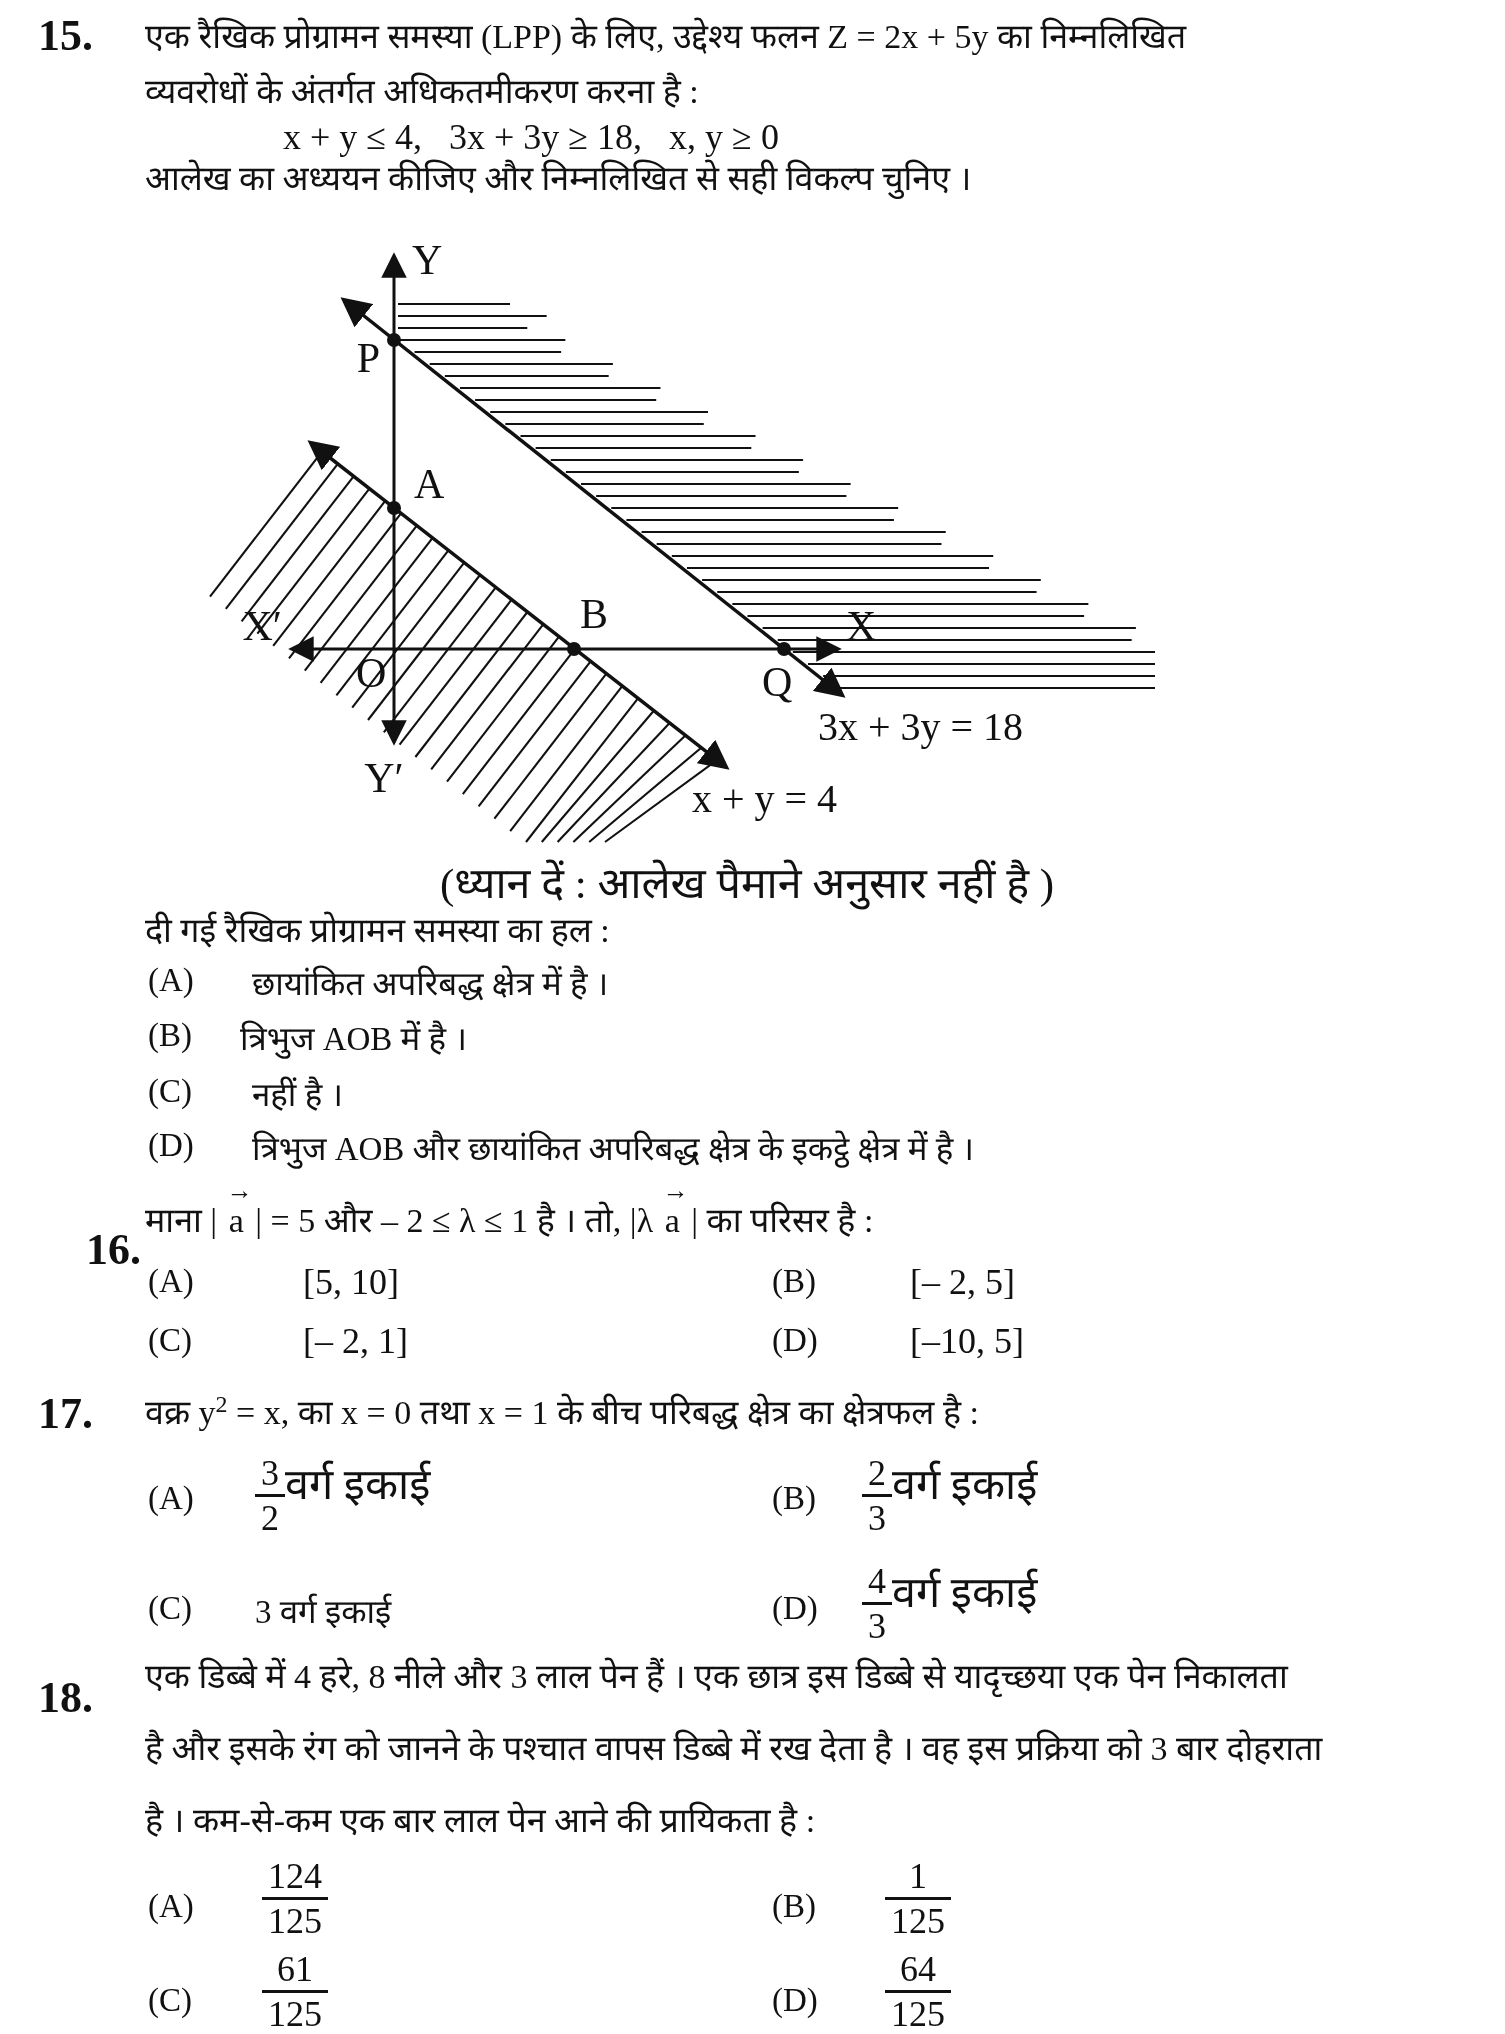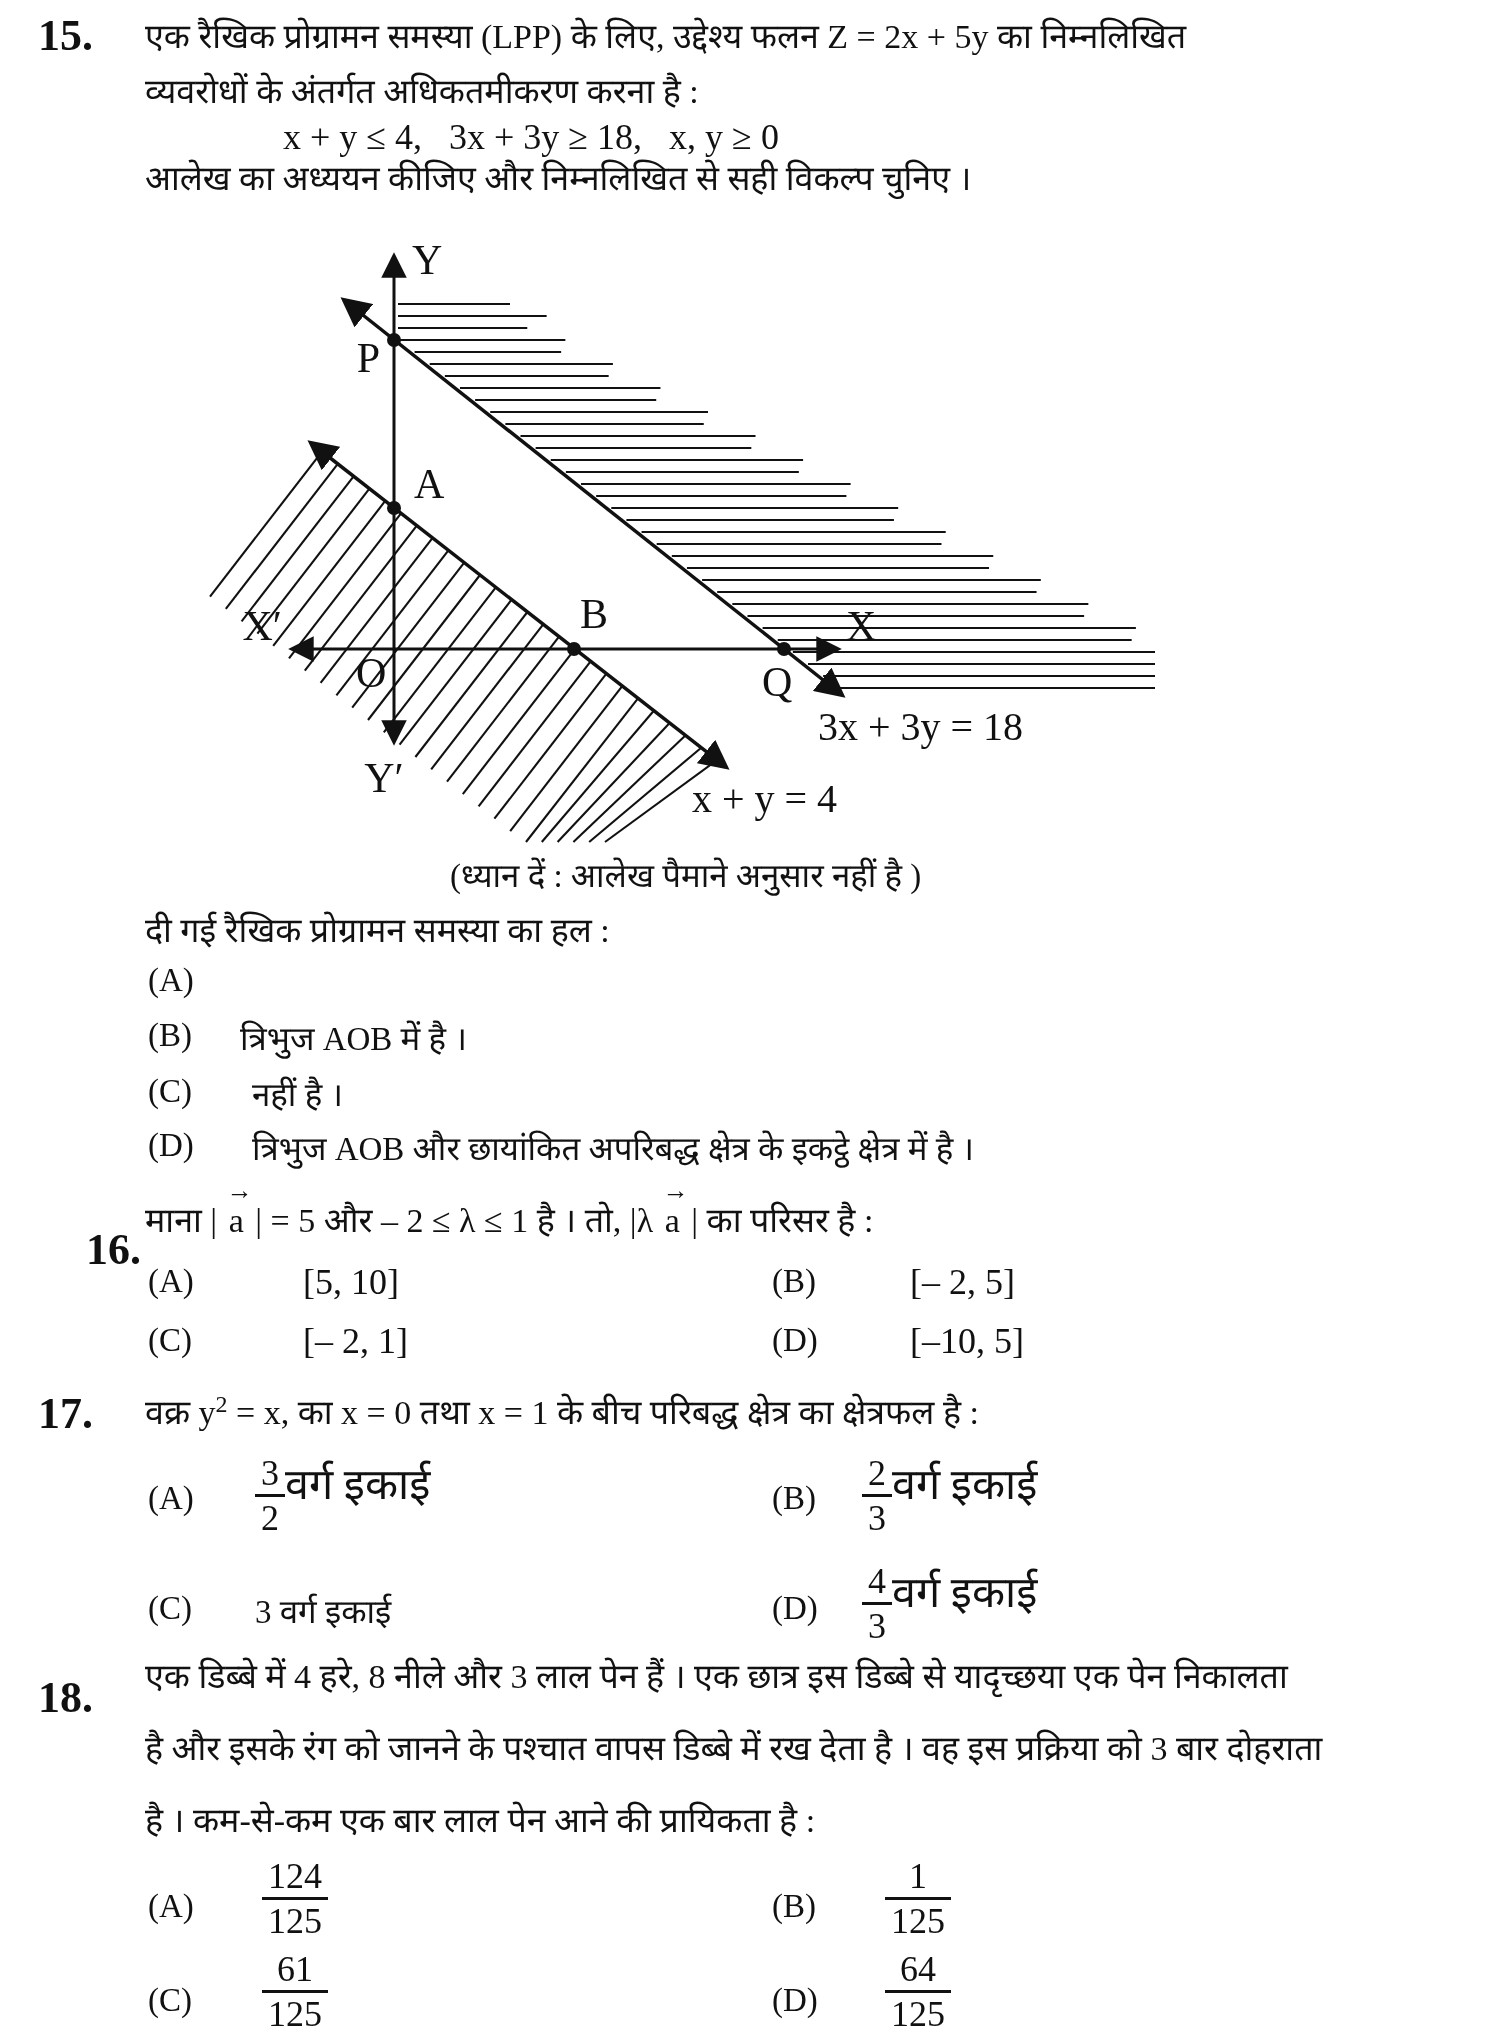--- a/index.html
+++ b/index.html
@@ -7,21 +7,21 @@
     position:relative; width:1505px; height:2034px; margin:0 auto;
     background:#ffffff; overflow:hidden; color:#111;
     font-family:"Liberation Serif","DejaVu Serif",serif;
   }
   .abs{position:absolute; white-space:nowrap;}
   .qnum{font-weight:bold; font-size:44px;}
   .body-txt{font-size:34px;}
   .math-txt{font-size:36px;margin-left:48px;}
   .opt-label{font-size:33px;}
   .opt-txt{font-size:33px;}
-  .caption{font-size:33px;margin-left:10px;}
+  .caption{font-size:43px;}
   .frac{display:inline-flex; flex-direction:column; align-items:center; vertical-align:middle;}
   .frac .num, .frac .den{font-size:36px; line-height:42px; padding:0 6px;}
   .frac .den{border-top:3px solid #111;}
   .unit{font-size:43px; font-family:Liberation Serif, serif;}
   .vec{position:relative; display:inline-block; padding:0 3px;}
   .vec .vec-arr{position:absolute; left:1px; top:-21px; font-size:26px; line-height:20px;}
   .sup{font-size:24px; vertical-align:super; line-height:0;}
   svg text{font-family:"Liberation Serif","DejaVu Serif",serif; fill:#111;}
   .frac-row-label{font-size:33px;}
 </style>
@@ -128,20 +128,21 @@
     <text x="410" y="438" font-size="42">B</text>
     <text x="592" y="506" font-size="42">Q</text>
     <text x="648" y="550" font-size="40">3x + 3y = 18</text>
     <text x="522" y="622" font-size="40">x + y = 4</text>
   </svg>
 
   <div class="abs caption" style="left:440px; top:852px;">(ध्यान दें : आलेख पैमाने अनुसार नहीं है )</div>
   <div class="abs body-txt" style="left:145px; top:906px;">दी गई रैखिक प्रोग्रामन समस्या का हल :</div>
 
   <div class="abs opt-label" style="left:148px; top:962px;">(A)</div>
+  <div class="abs opt-txt" style="left:252px; top:960px;">छायांकित अपरिबद्ध क्षेत्र में है ।</div>
   <div class="abs opt-label" style="left:148px; top:1017px;">(B)</div>
   <div class="abs opt-txt" style="left:240px; top:1015px;">त्रिभुज AOB में है ।</div>
   <div class="abs opt-label" style="left:148px; top:1073px;">(C)</div>
   <div class="abs opt-txt" style="left:252px; top:1071px;">नहीं है ।</div>
   <div class="abs opt-label" style="left:148px; top:1127px;">(D)</div>
   <div class="abs opt-txt" style="left:252px; top:1125px;">त्रिभुज AOB और छायांकित अपरिबद्ध क्षेत्र के इकट्ठे क्षेत्र में है ।</div>
 
   <div class="abs qnum" style="left:38px; top:1224px;margin-left:48px;">16.</div>
   <div class="abs body-txt" style="left:145px; top:1196px;">
     <span>माना |</span>

